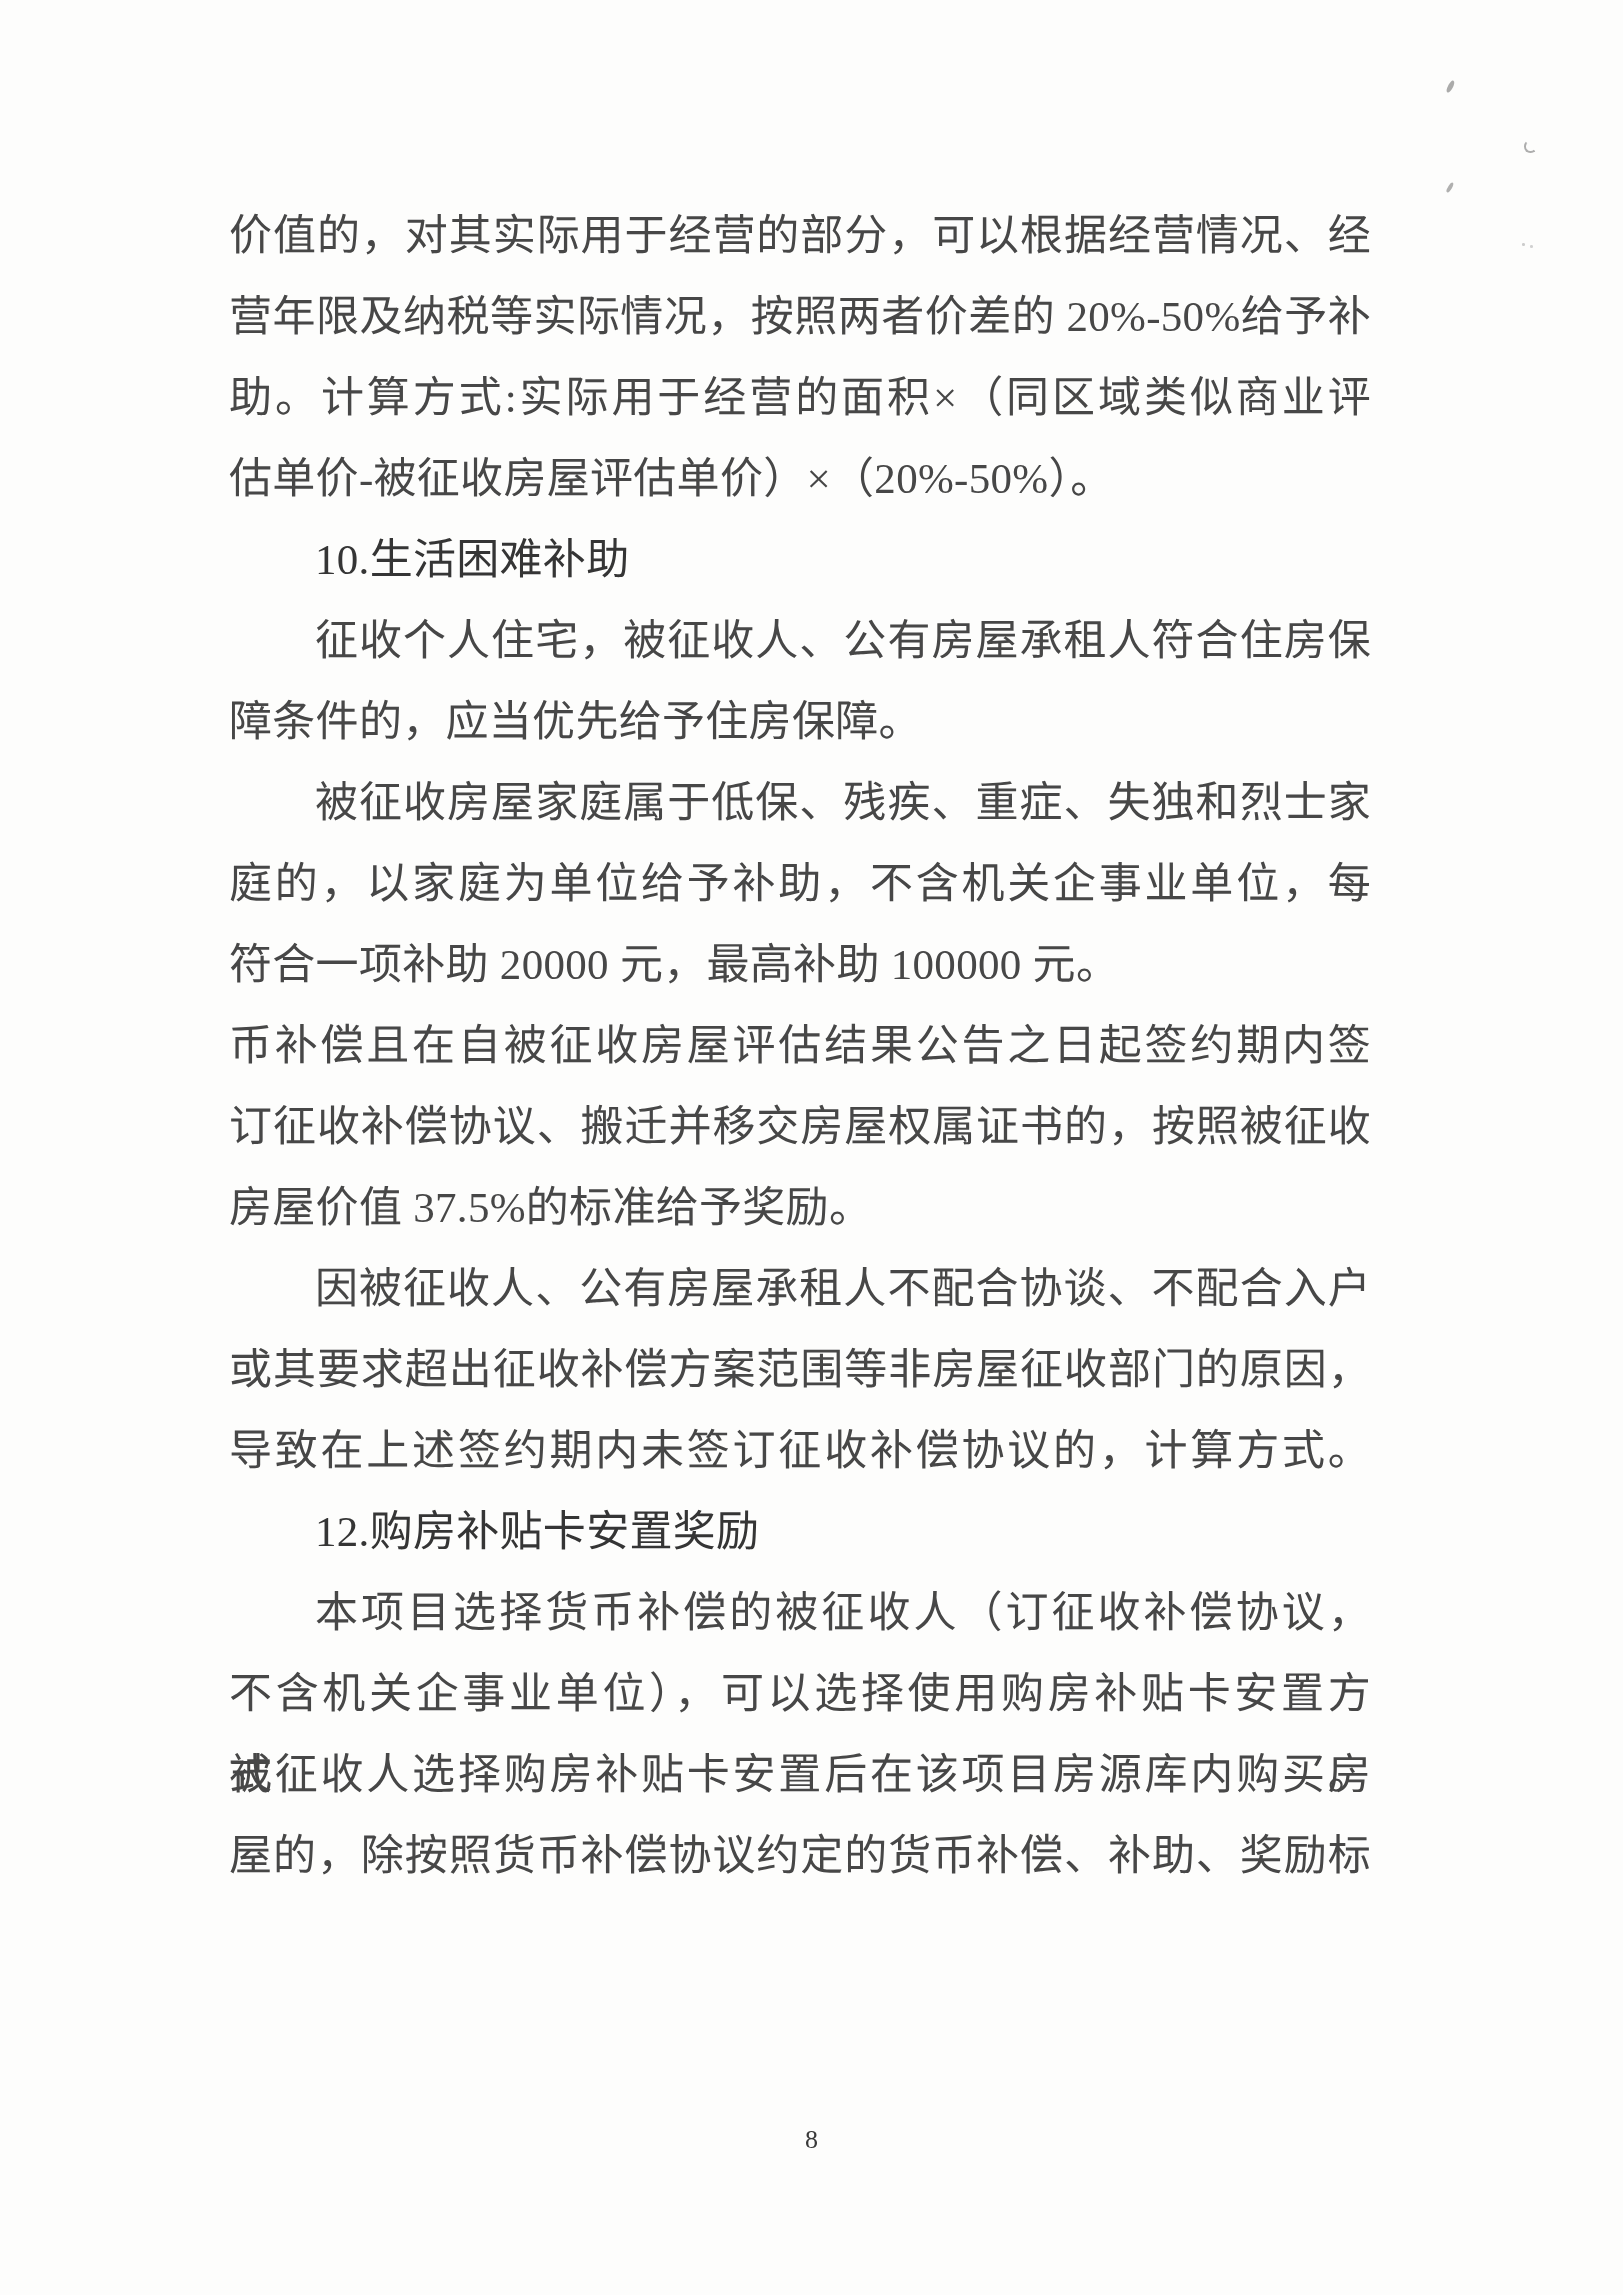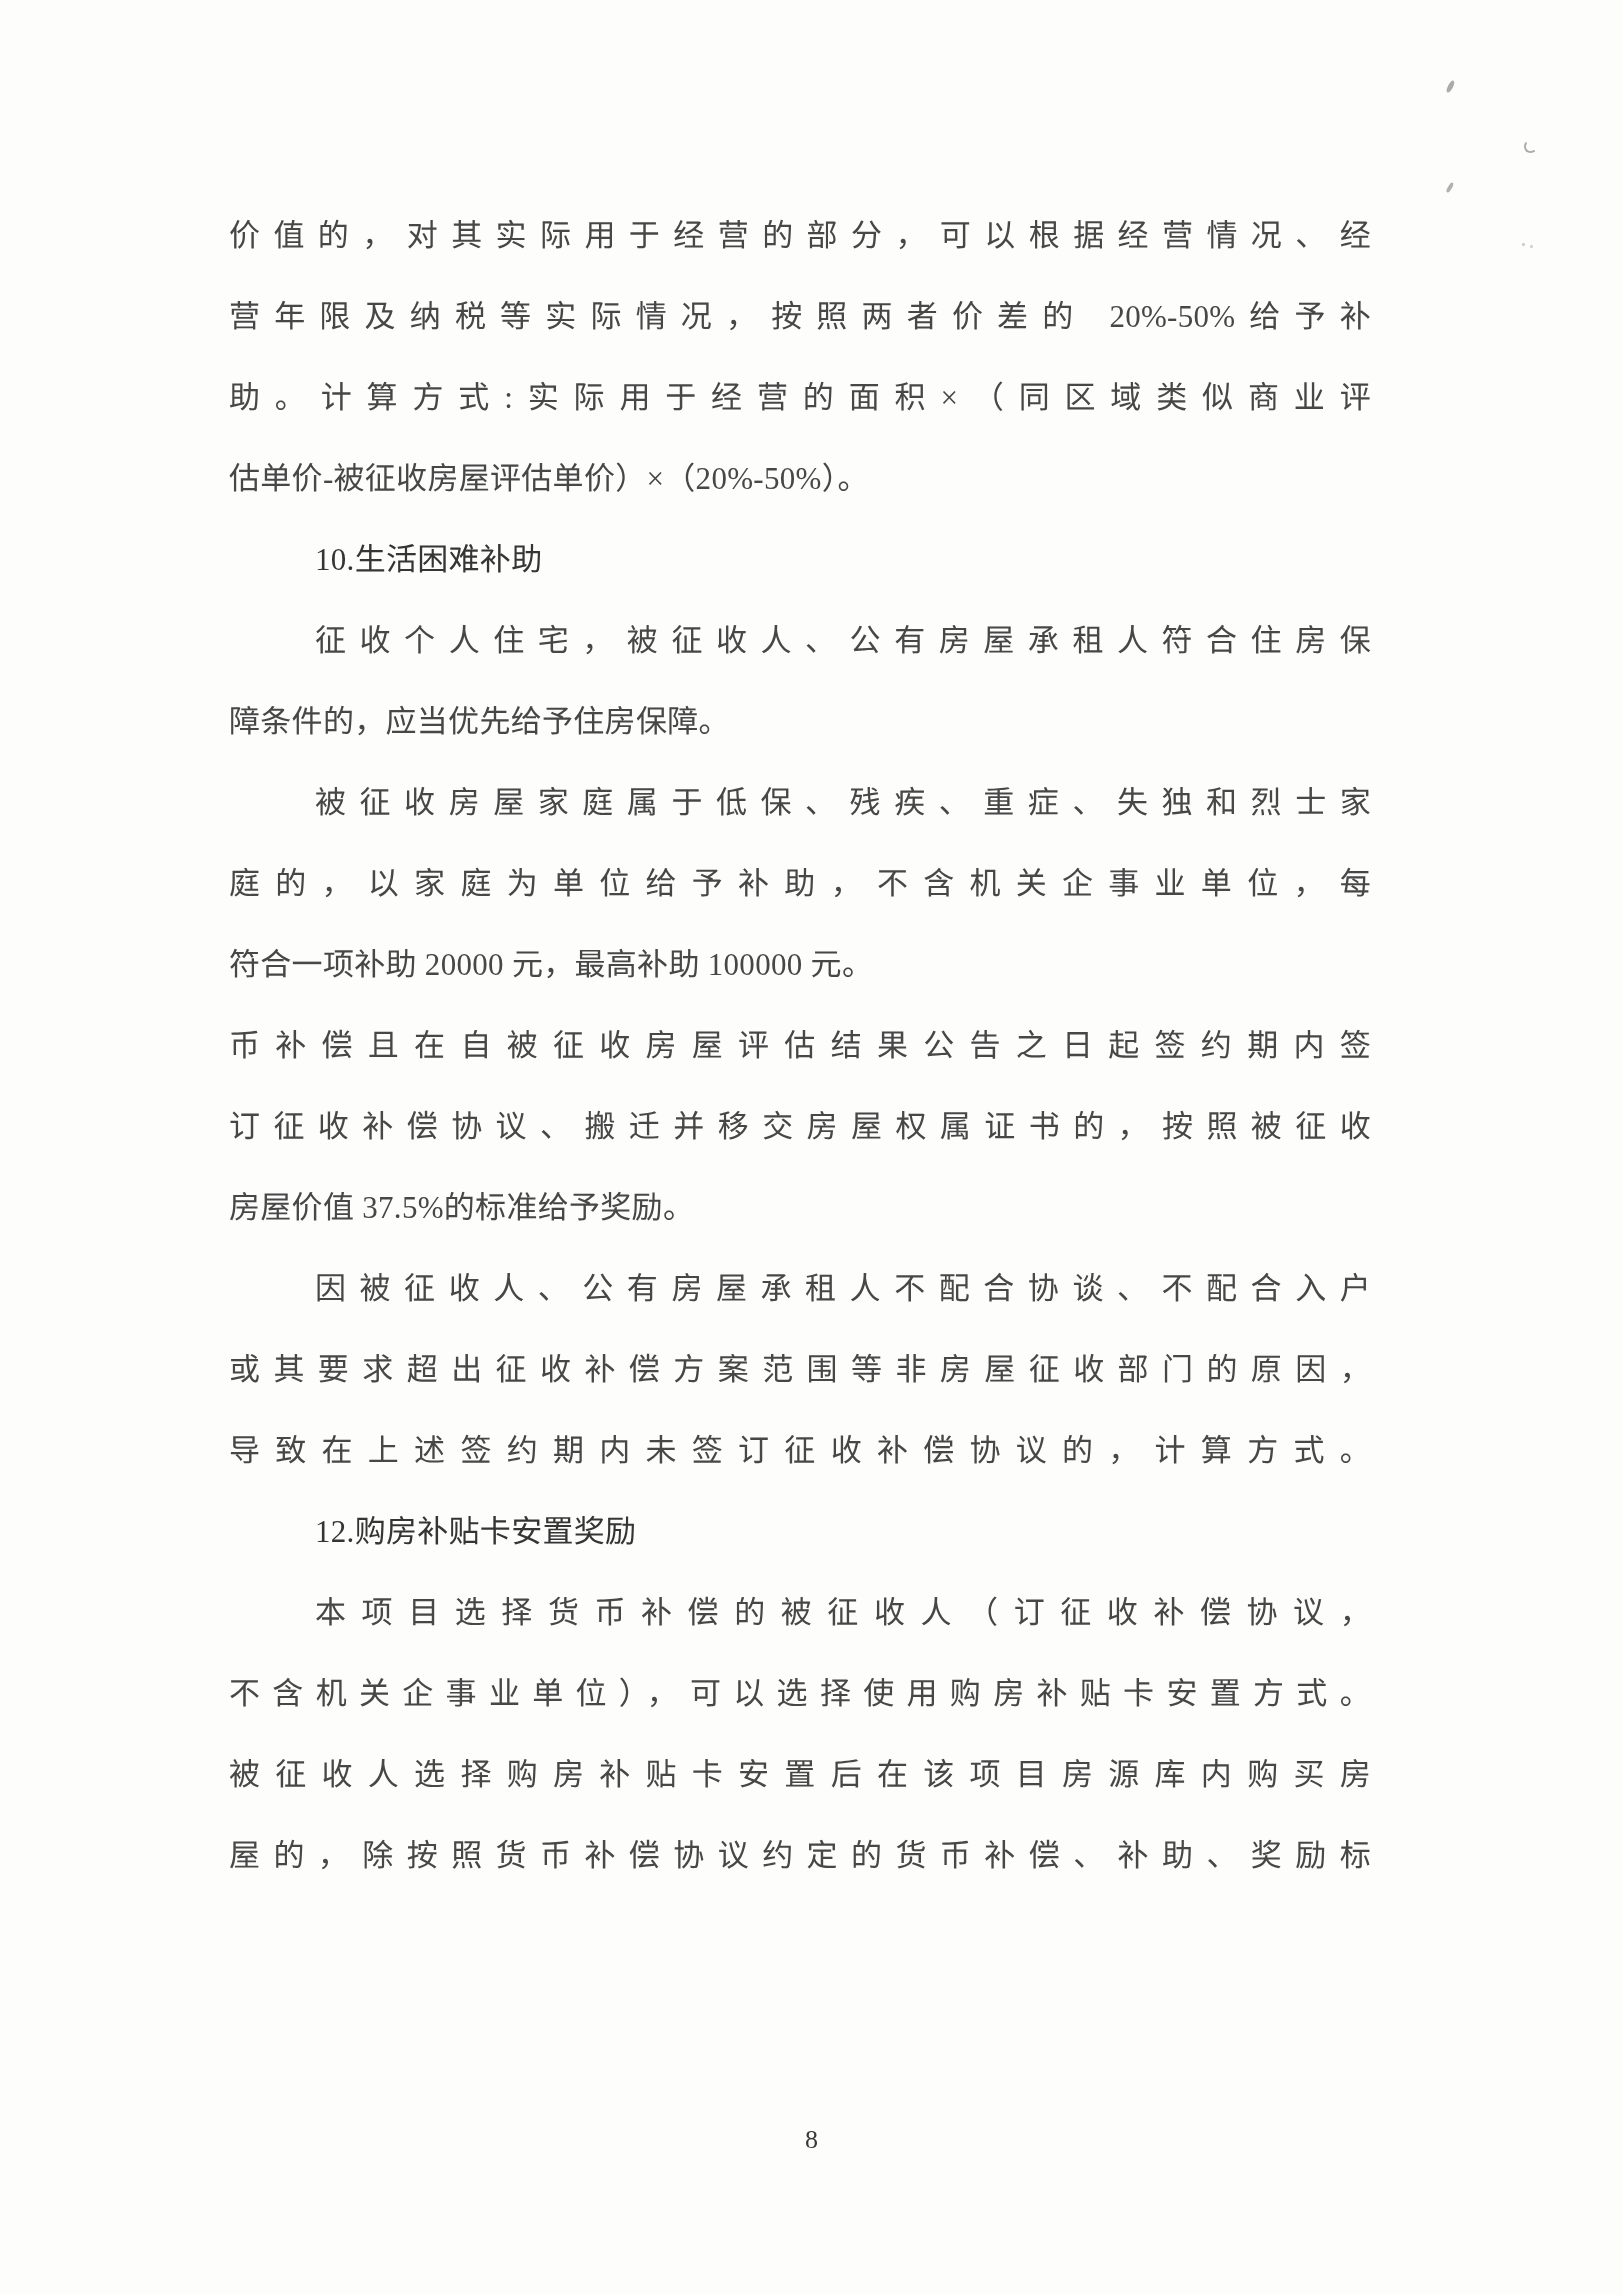--- a/index.html
+++ b/index.html
@@ -17,21 +17,21 @@
     font-family: "Liberation Serif", "DejaVu Serif", serif;
     color: #474747;
   }
   .content {
     position: absolute;
     left: 229px;
     top: 195px;
     width: 1142px;
   }
   .line {
-    font-size: 31px;
+    font-size: 43px;
     height: 81px;
     line-height: 81px;
     color: #474747;
     text-align: left;
     letter-spacing: 0.3px;
   }
   .line.just {
     text-align: justify;
     text-align-last: justify;
     text-justify: inter-character;

